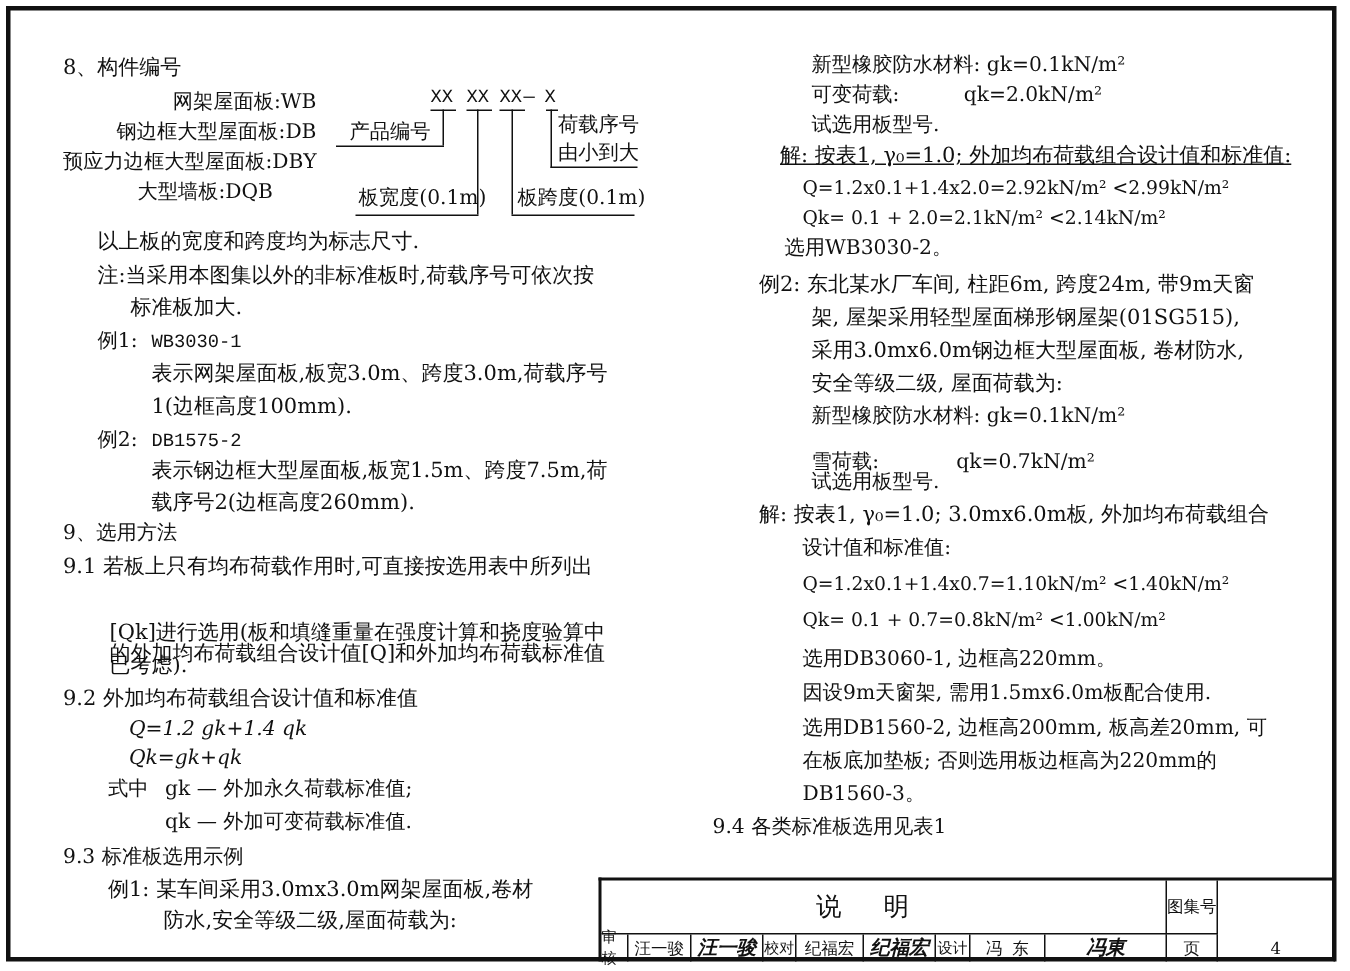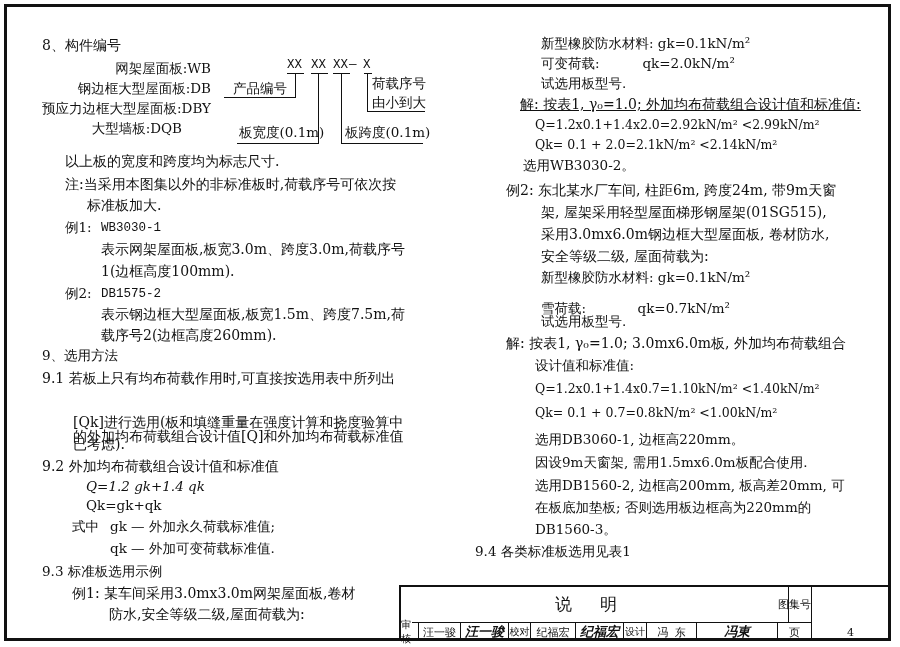--- a/index.html
+++ b/index.html
@@ -64,21 +64,21 @@
 <div class="t" style="left:101px;top:306px;font-size:14px;">表示钢边框大型屋面板,板宽1.5m、跨度7.5m,荷</div>
 <div class="t" style="left:101px;top:327px;font-size:14px;">载序号2(边框高度260mm).</div>
 
 <div class="t" style="left:42px;top:347px;">9、选用方法</div>
 <div class="t" style="left:42px;top:370px;font-size:14px;">9.1 若板上只有均布荷载作用时,可直接按选用表中所列出</div>
 <div class="t" style="left:73px;top:392px;font-size:14px;margin-top:36px;">的外加均布荷载组合设计值[Q]和外加均布荷载标准值</div>
 <div class="t" style="left:73px;top:414px;font-size:14px;">[Qk]进行选用(板和填缝重量在强度计算和挠度验算中</div>
 <div class="t" style="left:73px;top:436px;font-size:14px;">已考虑).</div>
 <div class="t" style="left:42px;top:458px;font-size:14px;">9.2 外加均布荷载组合设计值和标准值</div>
 <div class="t" style="left:86px;top:478px;font-style:italic;">Q=1.2 gk+1.4 qk</div>
-<div class="t" style="left:86px;top:497px;">Qk=gk+qk</div>
+<div class="t" style="left:86px;top:497px;font-style:italic;">Qk=gk+qk</div>
 <div class="t" style="left:72px;top:518px;">式中</div>
 <div class="t" style="left:110px;top:518px;">gk — 外加永久荷载标准值;</div>
 <div class="t" style="left:110px;top:540px;">qk — 外加可变荷载标准值.</div>
 <div class="t" style="left:42px;top:563px;">9.3 标准板选用示例</div>
 <div class="t" style="left:72px;top:585px;font-size:14px;">例1: 某车间采用3.0mx3.0m网架屋面板,卷材</div>
 <div class="t" style="left:109px;top:606px;font-size:14px;">防水,安全等级二级,屋面荷载为:</div>
 
 <div class="t" style="left:541px;top:35px;">新型橡胶防水材料: gk=0.1kN/m²</div>
 <div class="t" style="left:541px;top:55px;white-space:pre;">可变荷载:          qk=2.0kN/m²</div>
 <div class="t" style="left:541px;top:75px;">试选用板型号.</div>
@@ -100,21 +100,21 @@
 <div class="t" style="left:535px;top:381px;font-size:12.5px;">Q=1.2x0.1+1.4x0.7=1.10kN/m² &lt;1.40kN/m²</div>
 <div class="t" style="left:535px;top:405px;font-size:12.5px;">Qk= 0.1 + 0.7=0.8kN/m² &lt;1.00kN/m²</div>
 <div class="t" style="left:535px;top:431px;">选用DB3060-1, 边框高220mm。</div>
 <div class="t" style="left:535px;top:454px;">因设9m天窗架, 需用1.5mx6.0m板配合使用.</div>
 <div class="t" style="left:535px;top:477px;">选用DB1560-2, 边框高200mm, 板高差20mm, 可</div>
 <div class="t" style="left:535px;top:499px;">在板底加垫板; 否则选用板边框高为220mm的</div>
 <div class="t" style="left:535px;top:521px;">DB1560-3。</div>
 <div class="t" style="left:475px;top:543px;">9.4 各类标准板选用见表1</div>
 
 <div class="tb">
-  <div class="tbcell tbtitle" style="left:0;top:0;width:377px;height:36px;border-bottom:1px solid #111;margin-left:11px;">说明</div>
+  <div class="tbcell tbtitle" style="left:0;top:0;width:377px;height:36px;border-bottom:1px solid #111;">说明</div>
   <div class="tbcell" style="left:377px;top:0;width:34px;height:36px;border-bottom:1px solid #111;">图集号</div>
 
   <div class="tbcell" style="left:0;top:36px;width:18px;height:18px;font-size:10px;">审核</div>
   <div class="tbcell" style="left:18px;top:36px;width:42px;height:18px;">汪一骏</div>
   <div class="tbcell sig" style="left:60px;top:36px;width:48px;height:18px;">汪一骏</div>
   <div class="tbcell" style="left:108px;top:36px;width:22px;height:18px;font-size:10px;">校对</div>
   <div class="tbcell" style="left:130px;top:36px;width:45px;height:18px;">纪福宏</div>
   <div class="tbcell sig" style="left:175px;top:36px;width:48px;height:18px;">纪福宏</div>
   <div class="tbcell" style="left:223px;top:36px;width:23px;height:18px;font-size:10px;">设计</div>
   <div class="tbcell" style="left:246px;top:36px;width:50px;height:18px;font-family:Liberation Mono, monospace;">冯 东</div>

